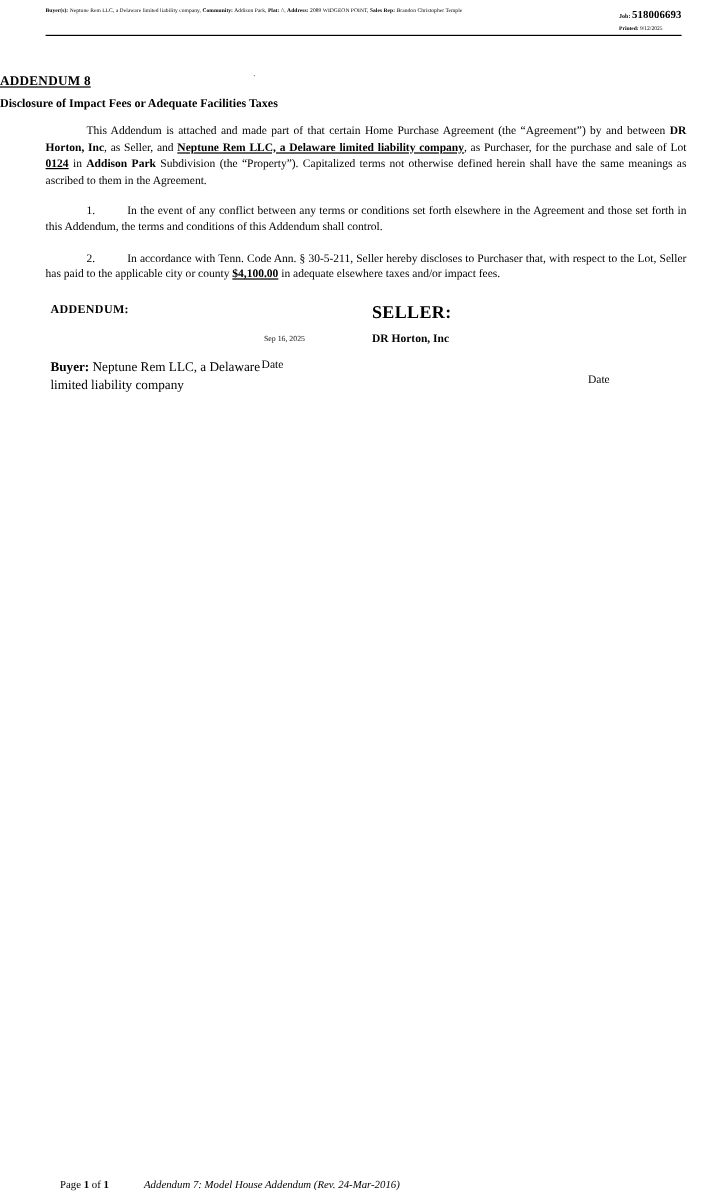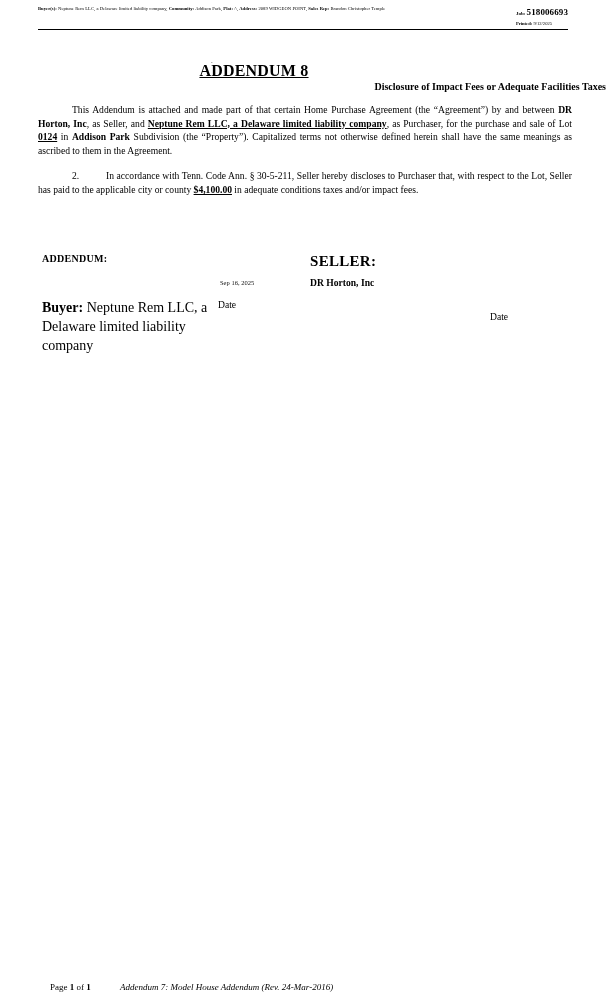--- a/index.html
+++ b/index.html
@@ -62,32 +62,31 @@
     margin-top: 1px;
   }
   .header-right .printed-label { font-weight: bold; }
 
   
   .doc-title {
     position: absolute;
     top: 62px;
     left: 0;
     width: 508px;
-    text-align: center;
-    font-size: 16px;
+    font-size: 11px;
     font-weight: bold;
     text-decoration: underline;
     letter-spacing: 0.2px;
   }
   .doc-subtitle {
     position: absolute;
     top: 81px;
     left: 0;
     width: 606px;
-    text-align: right;
+    text-align: left;
     font-size: 10px;
     font-weight: bold;
   }
   .title-dot {
     position: absolute;
     top: 57px;
     left: 211px;
     font-size: 7px;
     color: #333;
   }
@@ -156,21 +155,21 @@
     position: absolute;
     left: 310px;
     top: 24px;
     font-size: 9.6px;
     font-weight: bold;
   }
   .buyer-line {
     position: absolute;
     left: 42px;
     top: 46px;
-    font-size: 14px;
+    font-size: 11px;
     line-height: 1.35;
     width: 175px;
   }
   .buyer-date {
     position: absolute;
     left: 218px;
     top: 46px;
     font-size: 9.6px;
   }
   .seller-date {
@@ -233,23 +232,26 @@
   <div class="title-dot">.</div>
   <div class="doc-title">ADDENDUM 8</div>
   <div class="doc-subtitle">Disclosure of Impact Fees or Adequate Facilities Taxes</div>
 
   <div class="body">
 
     <p class="para">
       <span class="indent"></span><span>This Addendum is attached and made part of that certain Home Purchase Agreement (the “Agreement”) by and between </span><b>DR Horton, Inc</b><span>, as Seller, and </span><span class="bu">Neptune Rem LLC, a Delaware limited liability company</span><span>, as Purchaser, for the purchase and sale of Lot </span><span class="bu">0124</span><span> in </span><b>Addison Park</b><span> Subdivision (the “Property”). Capitalized terms not otherwise defined herein shall have the same meanings as ascribed to them in the Agreement.</span>
     </p>
 
-
     <p class="num-para">
-      <span class="num">2.</span><span>In accordance with Tenn. Code Ann. § 30-5-211, Seller hereby discloses to Purchaser that, with respect to the Lot, Seller has paid to the applicable city or county </span><span class="bu">$4,100.00</span><span> in adequate conditions taxes and/or impact fees.</span>
+      <span class="num">1.</span><span>In the event of any conflict between any terms or conditions set forth elsewhere in the Agreement and those set forth in this Addendum, the terms and conditions of this Addendum shall control.</span>
+    </p>
+
+    <p class="num-para">
+      <span class="num">2.</span><span>In accordance with Tenn. Code Ann. § 30-5-211, Seller hereby discloses to Purchaser that, with respect to the Lot, Seller has paid to the applicable city or county </span><span class="bu">$4,100.00</span><span> in adequate elsewhere taxes and/or impact fees.</span>
     </p>
 
   </div>
 
   <div class="sig">
     <div class="sig-head-purchaser">ADDENDUM:</div>
     <div class="sig-head-seller">SELLER:</div>
     <div class="sig-date-stamp">Sep 16, 2025</div>
     <div class="seller-name">DR Horton, Inc</div>
     <div class="buyer-line">

